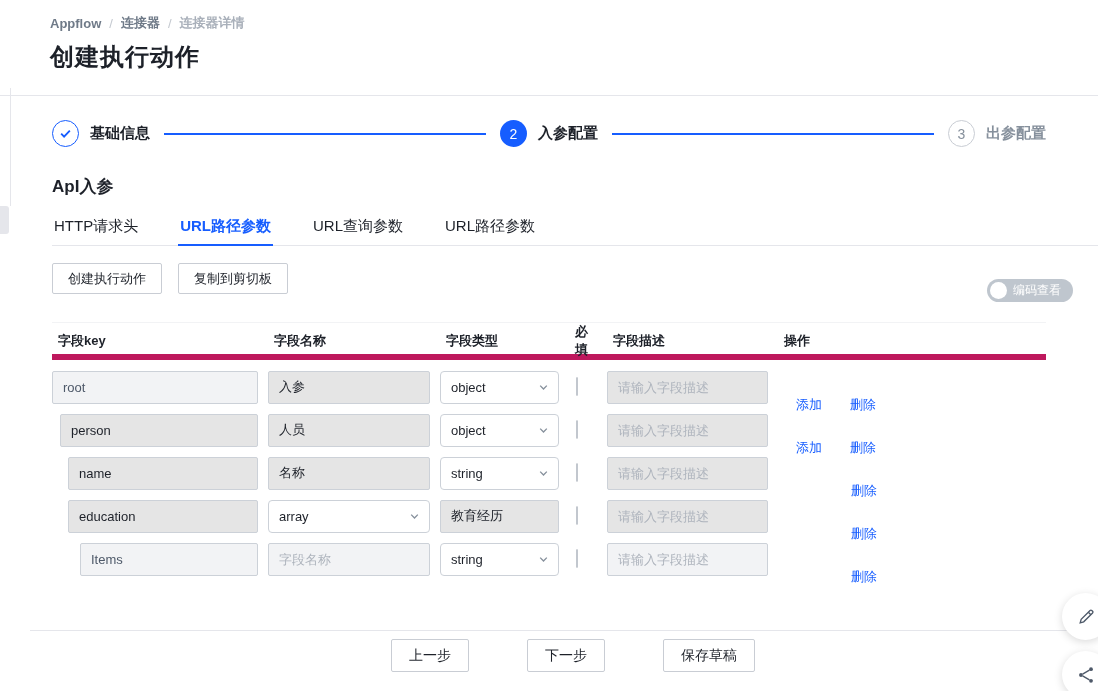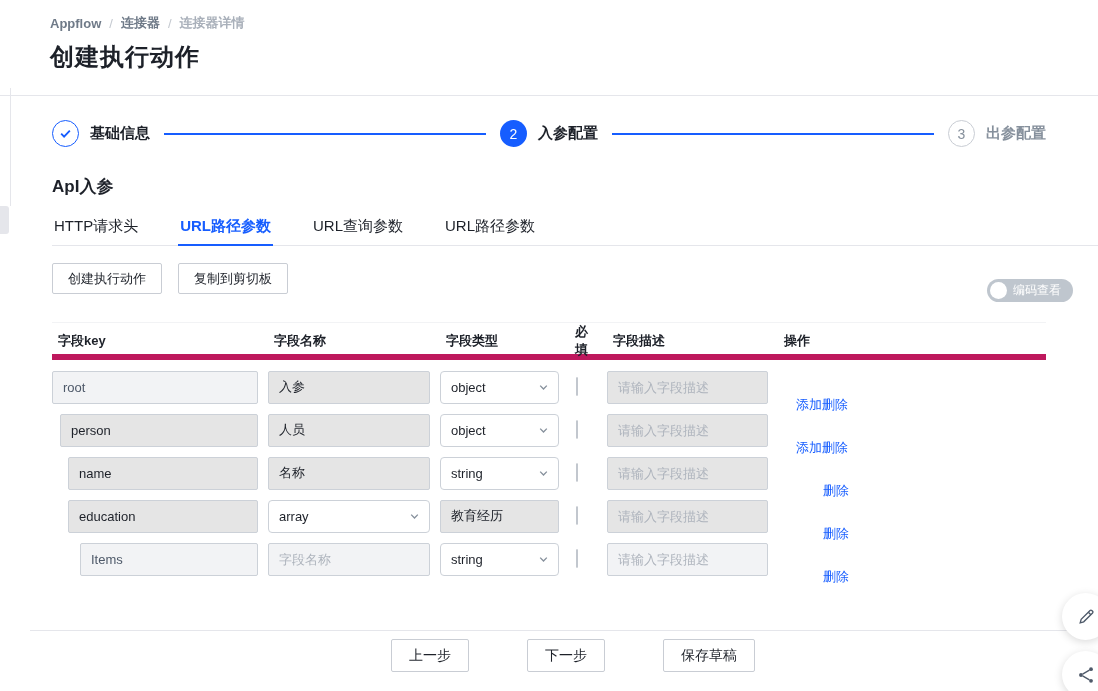--- a/index.html
+++ b/index.html
@@ -63,21 +63,21 @@
   .thead > div { padding-left:6px; }
   .trow { height:43px; }
   .cell-key { display:flex; }
   .ind-0 { padding-left:0; } .ind-1 { padding-left:8px; } .ind-2 { padding-left:16px; } .ind-3 { padding-left:28px; }
   .inp { width:100%; height:33px; border:1px solid #ccd1d8; border-radius:2px; padding:0 10px; font-size:13px; color:#1d2129; font-family:inherit; background:#e5e5e5; outline:none; }
   .inp::placeholder { color:#aeb4bd; }
   .inp.disabled { background:#f2f3f5; color:#4e5969; }
   .select { height:33px; border:1px solid #ccd1d8; border-radius:4px; background:#fff; display:flex; align-items:center; justify-content:space-between; padding:0 9px 0 10px; font-size:13px; cursor:pointer; }
   .checkbox { width:16px; height:16px; border:1px solid #c2c7ce; border-radius:2px; background:#fff; margin-left:7px; cursor:pointer; }
   .checkbox.cb-disabled { background:#f2f3f5; }
-  .ops { display:flex; padding-left:18px;margin-top:36px; }
+  .ops { display:flex; gap:28px; padding-left:18px;margin-top:36px; }
   .link { font-size:13px; color:#165dff; cursor:pointer; white-space:nowrap; }
   .op-slot { display:inline-block; width:27px; }
 
   
   .footer-divider { margin-top:55px; margin-left:-22px; width:1090px; height:1px; background:#e5e6eb; }
   .footer { margin-top:8px; display:flex; justify-content:center; gap:10px; }
   .footer .btn { height:33px; font-size:14px; padding:0 17px;margin-left:48px; }
 
   
   .fab { position:absolute; right:-11px; width:47px; height:47px; border-radius:50%; background:#fff; box-shadow:0 2px 8px rgba(0,0,0,0.15); display:flex; align-items:center; justify-content:center; cursor:pointer; }

